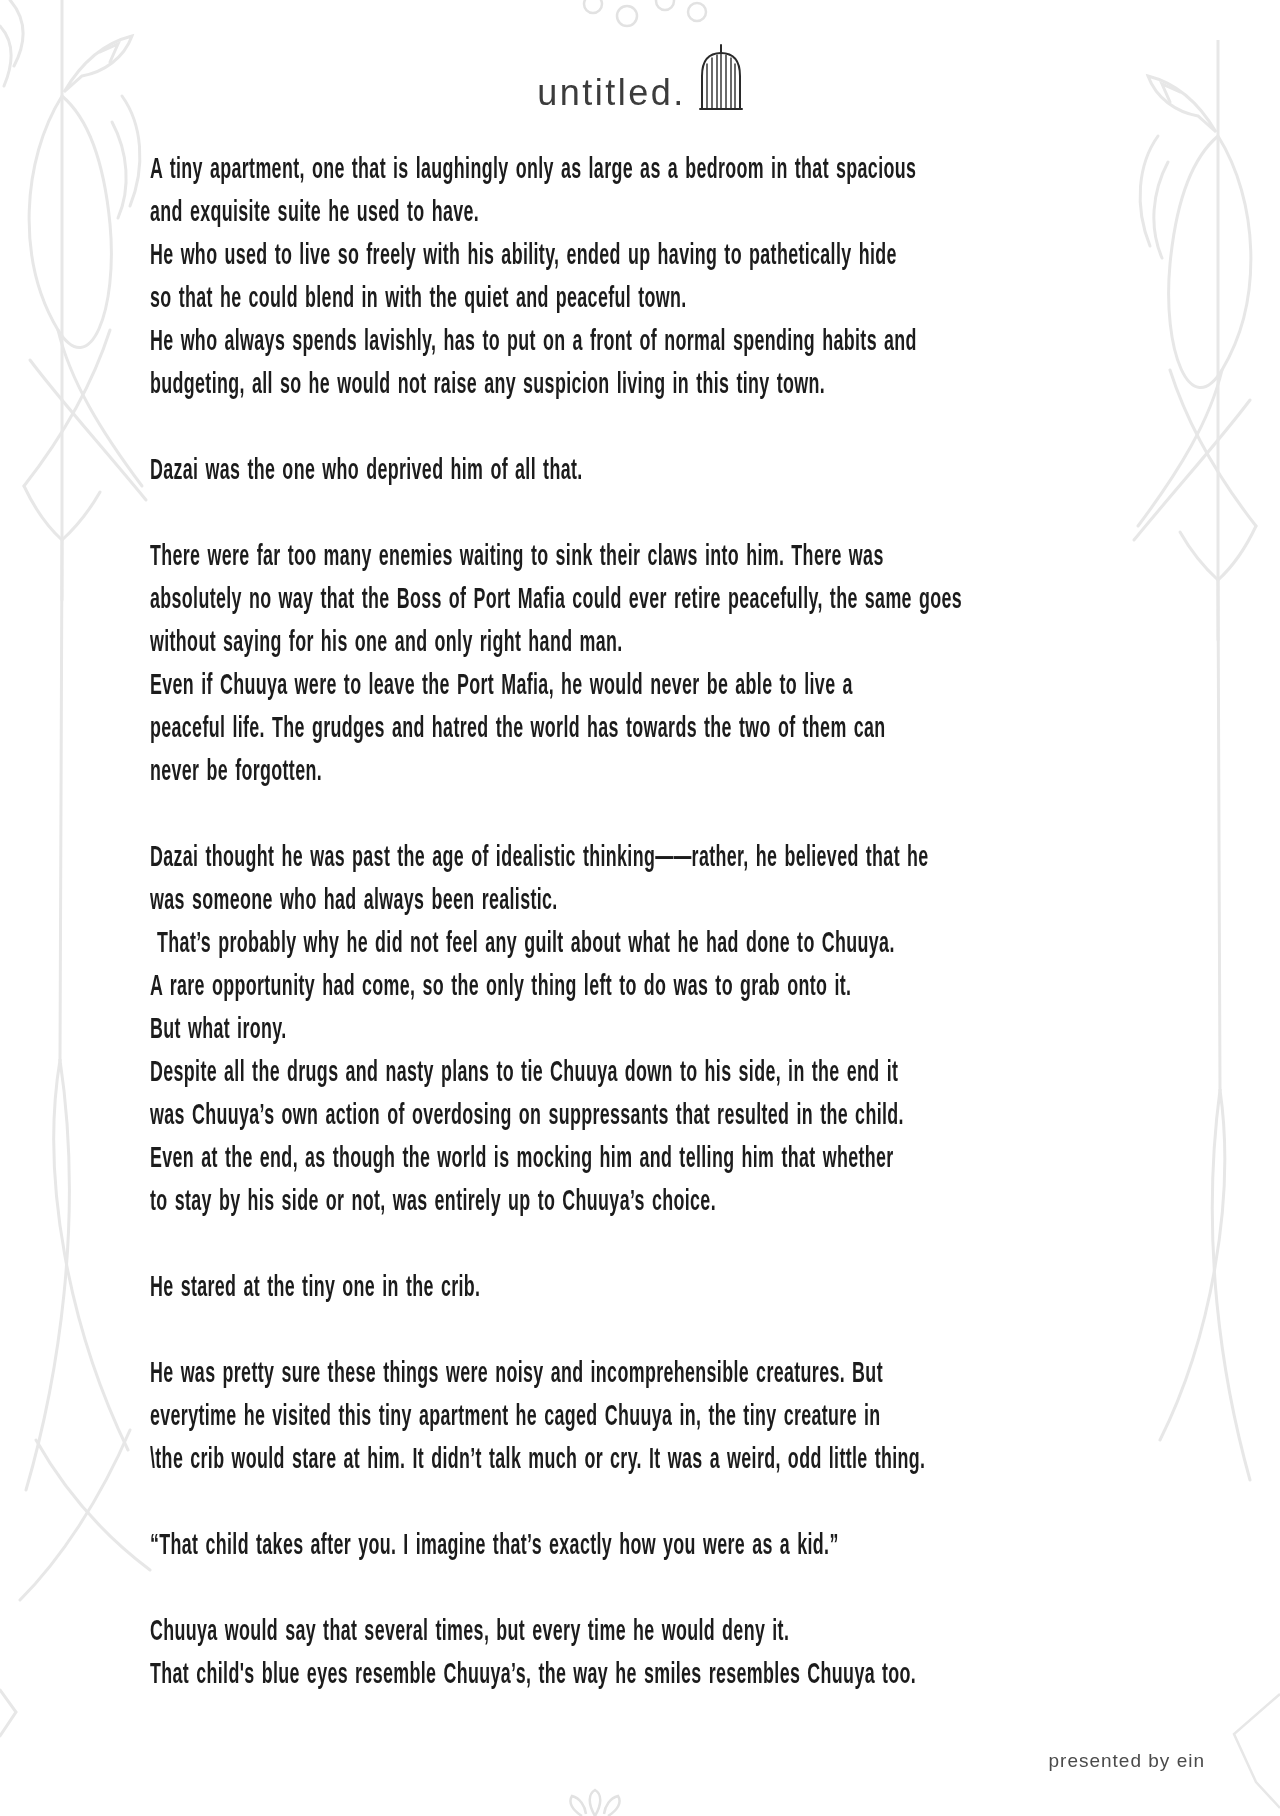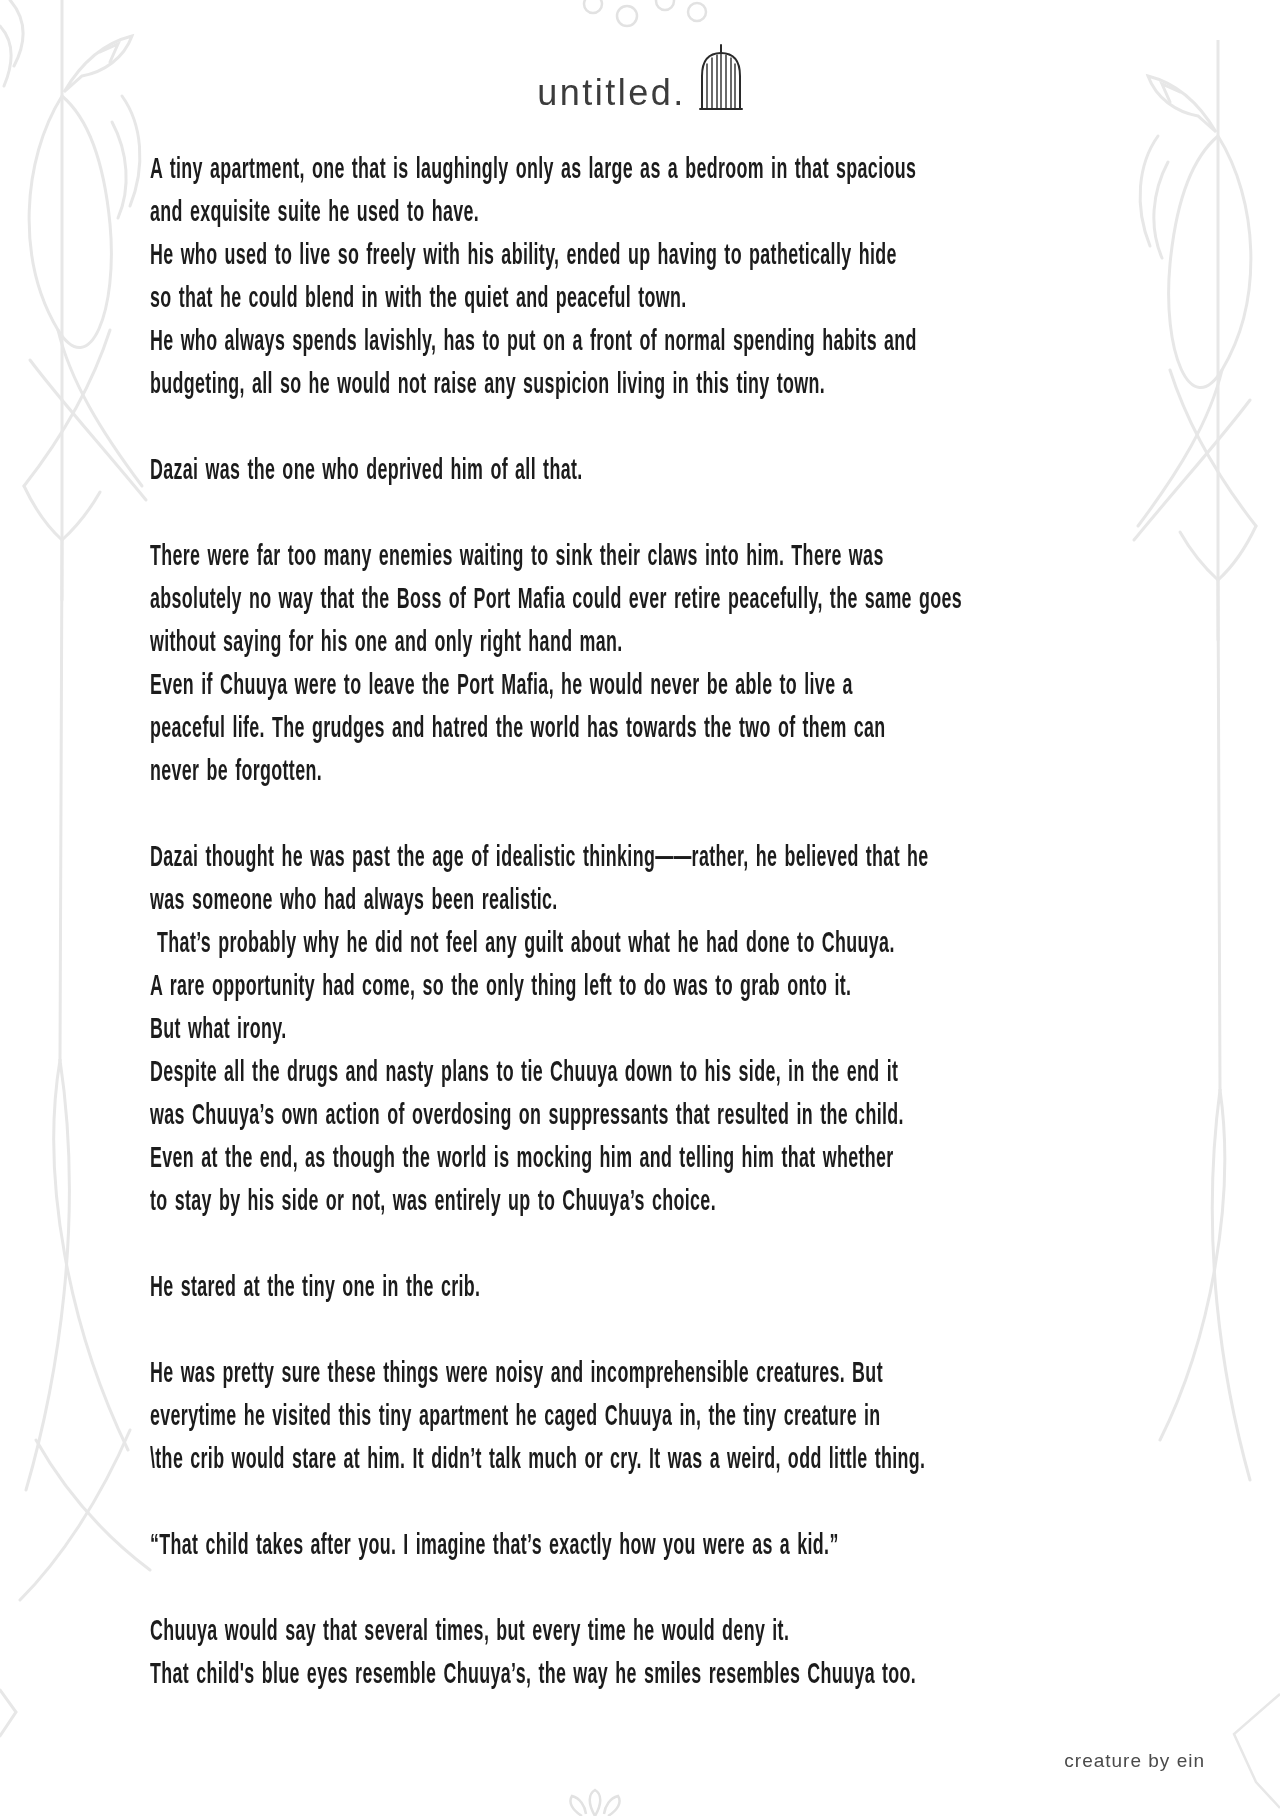--- a/index.html
+++ b/index.html
@@ -186,15 +186,15 @@
 to stay by his side or not, was entirely up to Chuuya’s choice.</p>
     <p>He stared at the tiny one in the crib.</p>
     <p>He was pretty sure these things were noisy and incomprehensible creatures. But
 everytime he visited this tiny apartment he caged Chuuya in, the tiny creature in
 \the crib would stare at him. It didn’t talk much or cry. It was a weird, odd little thing.</p>
     <p>“That child takes after you. I imagine that’s exactly how you were as a kid.”</p>
     <p>Chuuya would say that several times, but every time he would deny it.
 That child's blue eyes resemble Chuuya’s, the way he smiles resembles Chuuya too.</p>
   </div>
 
-  <div class="credit">creature by ein</div>
+  <div class="credit">presented by ein</div>
 
 </div>
 
 </body></html>

